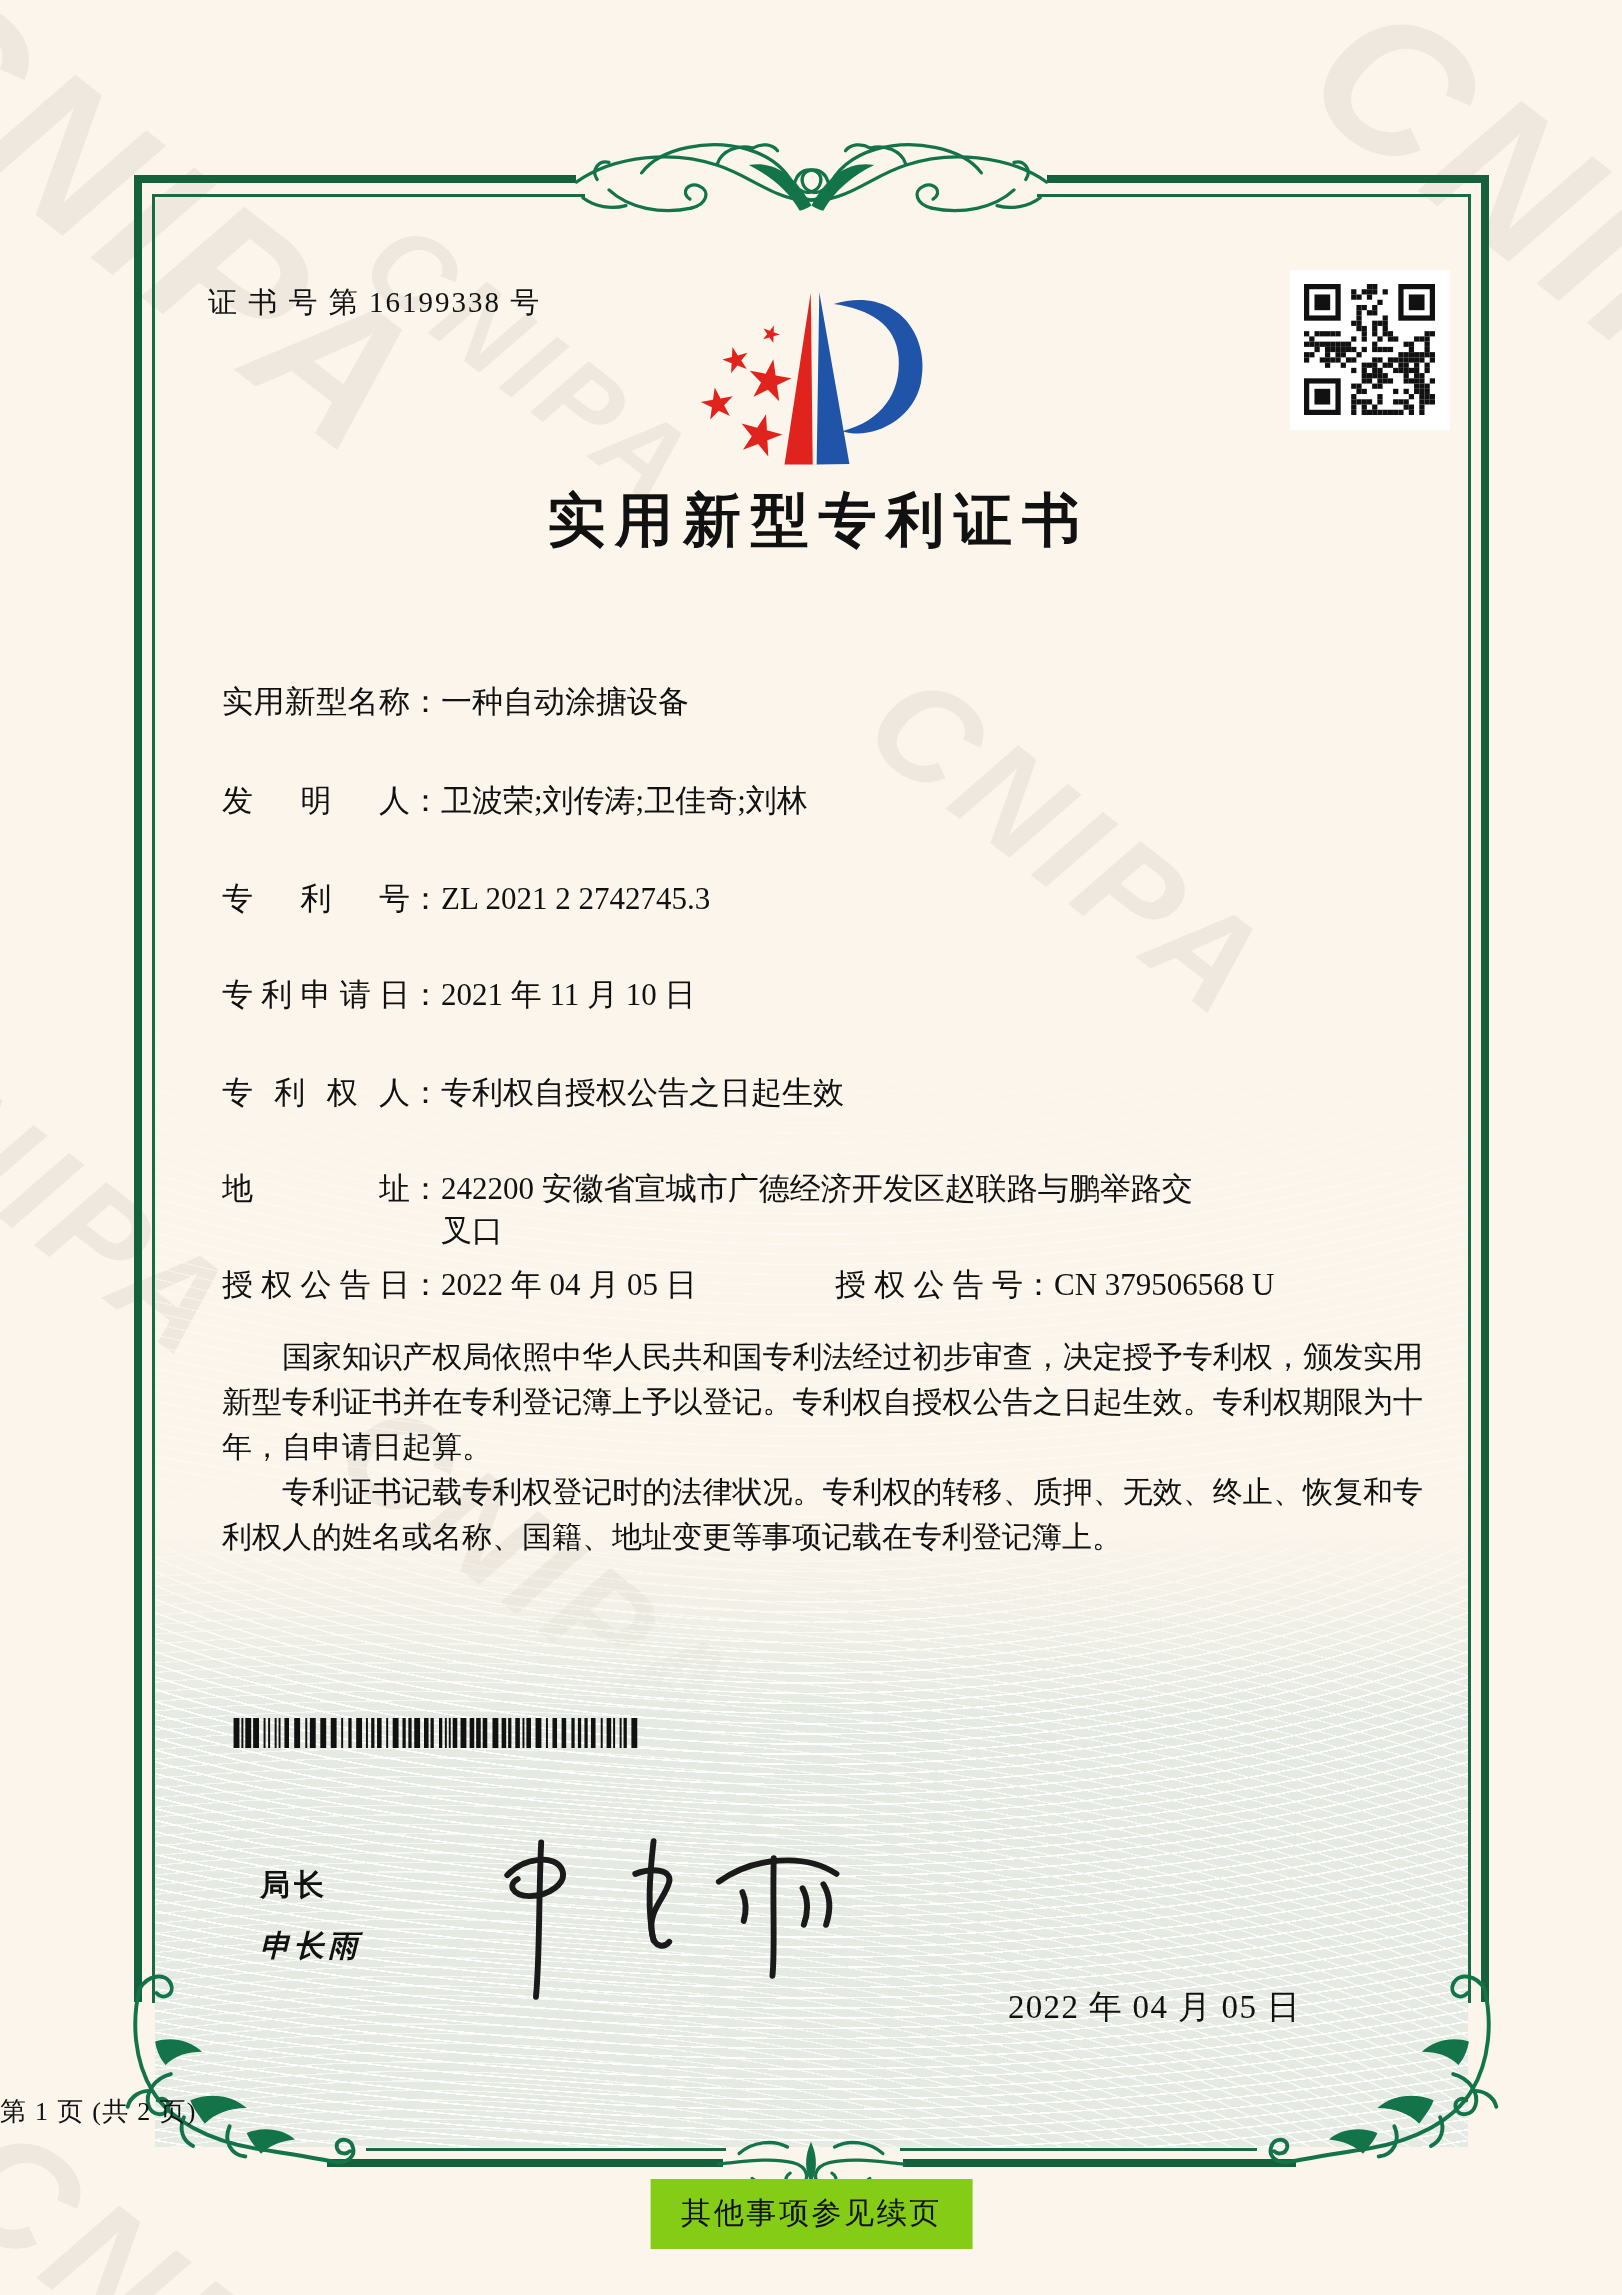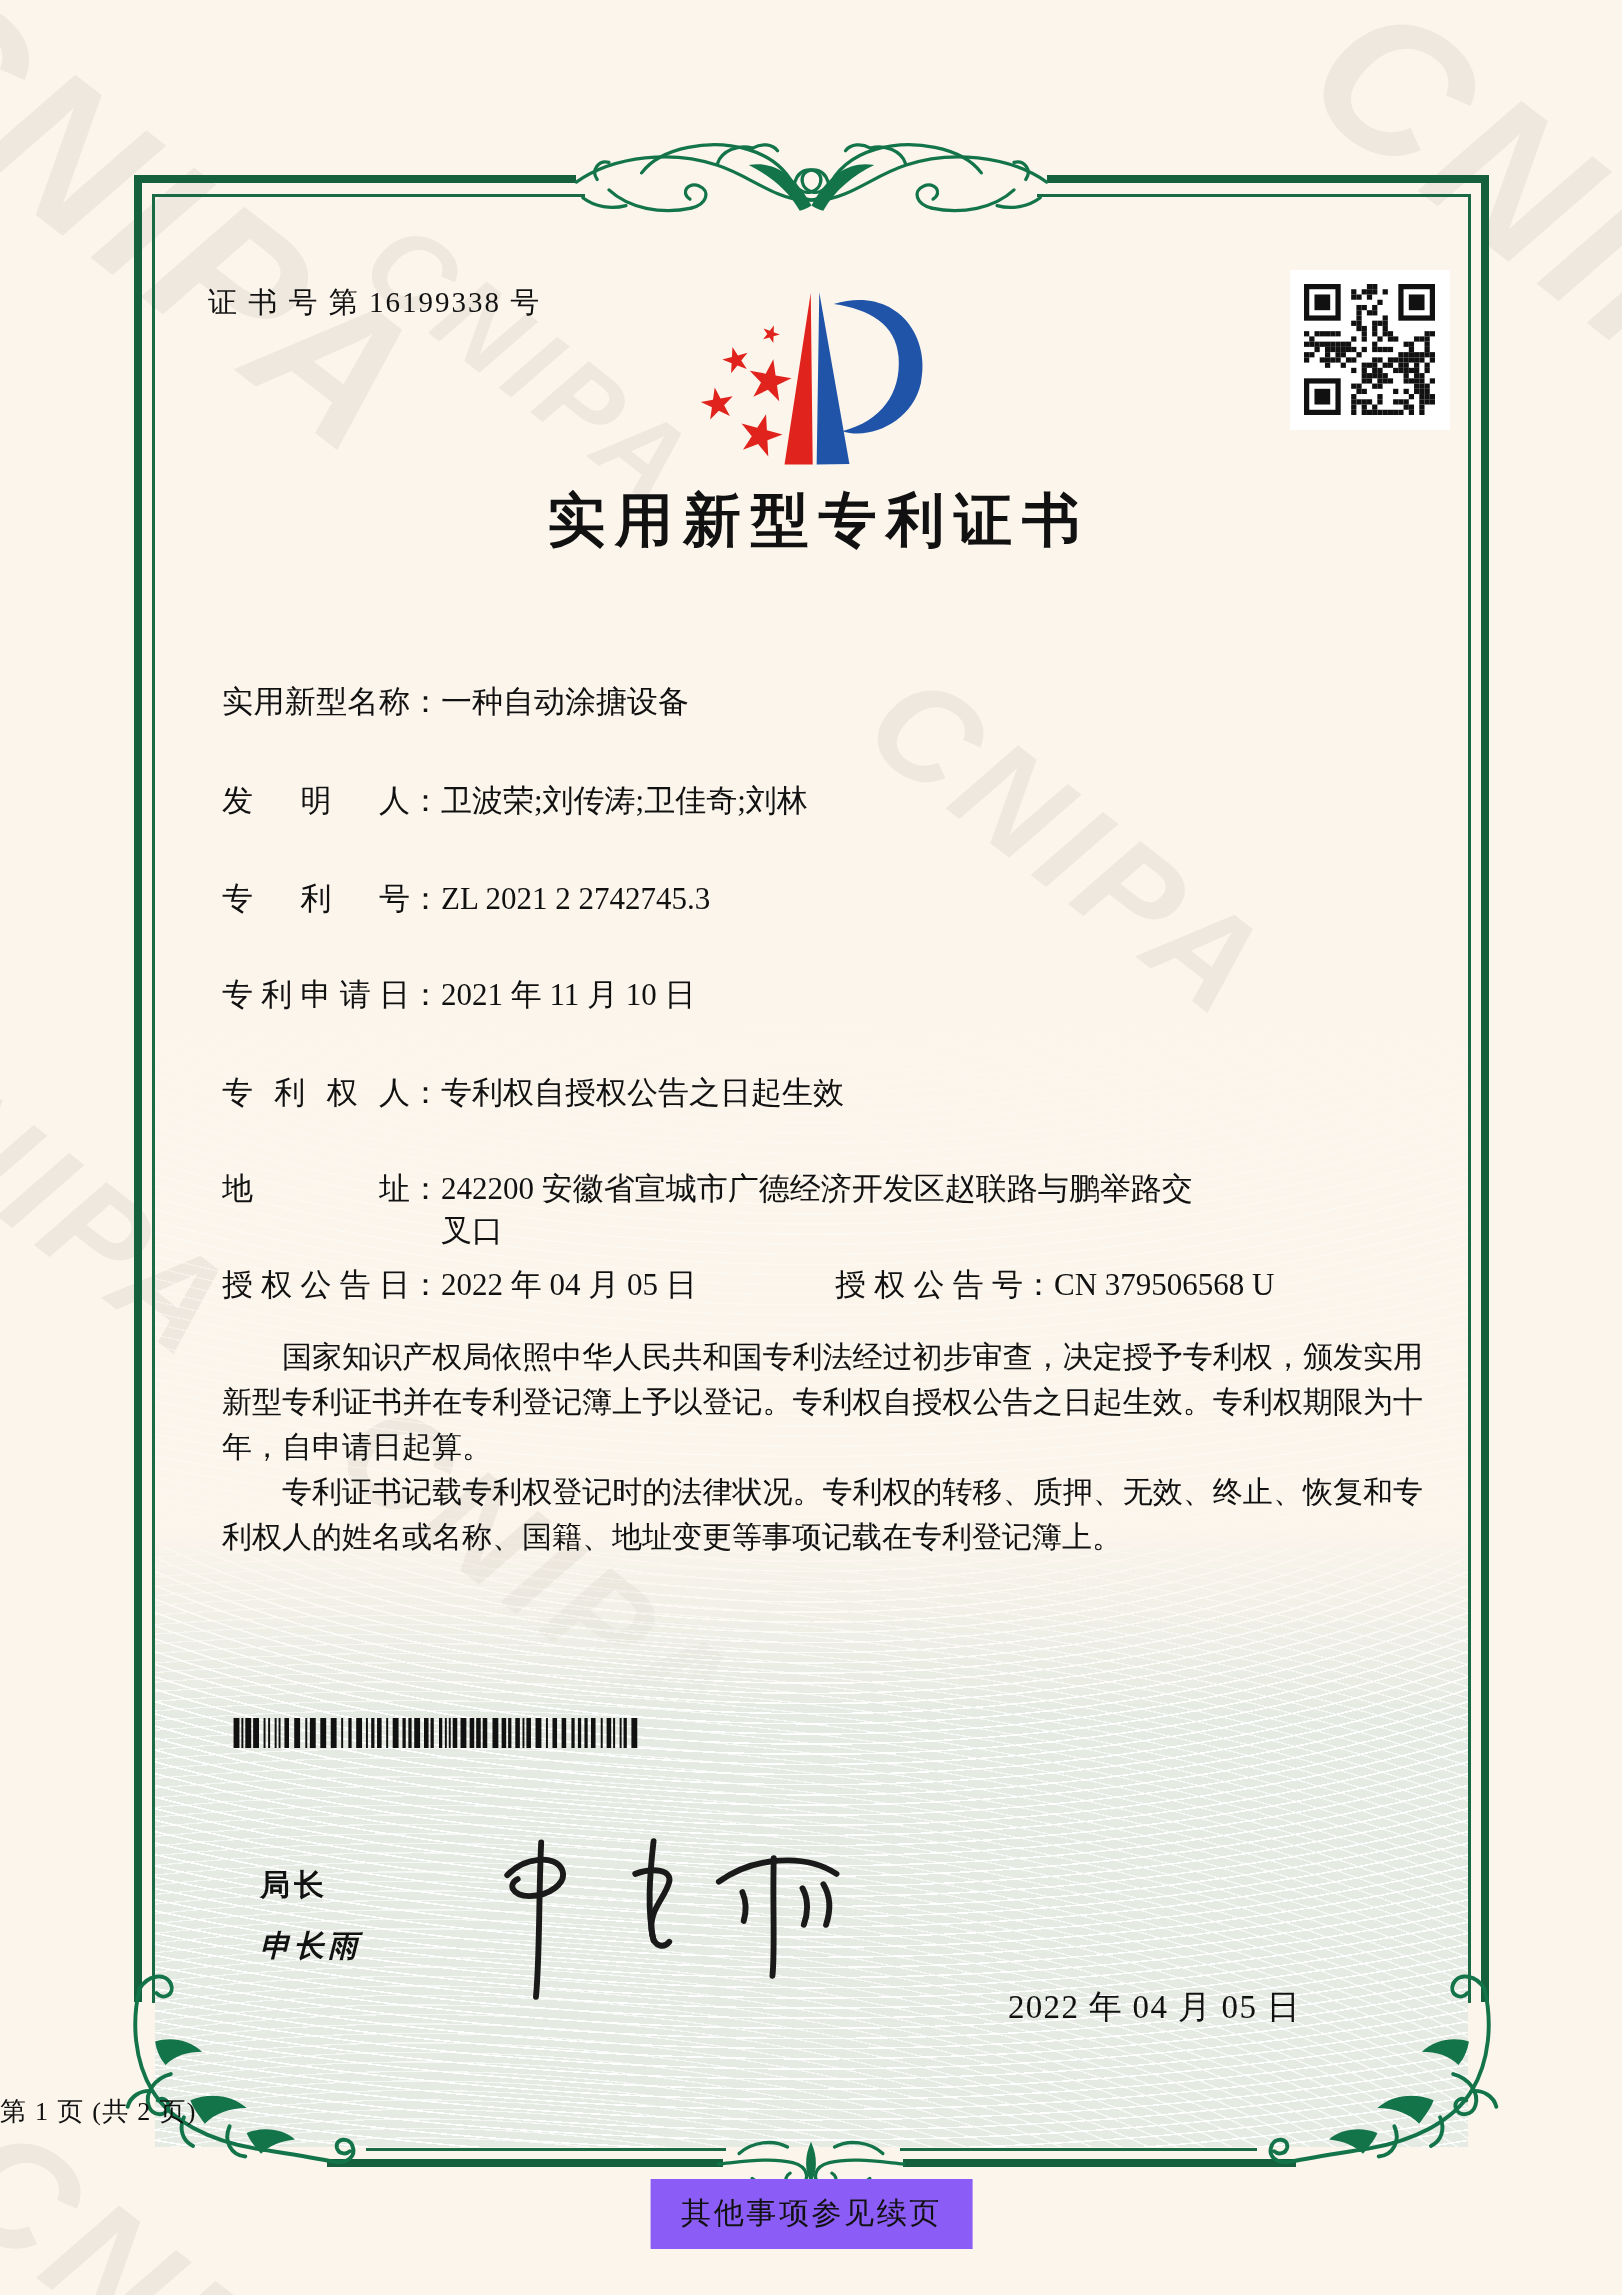--- a/index.html
+++ b/index.html
@@ -43,21 +43,21 @@
   .body-text{position:absolute;left:222px;top:1334px;width:1201px;font-size:30px;line-height:45px;
              text-align:justify;}
   .body-text p{margin:0;text-indent:60px;}
   .barcode{position:absolute;left:233px;top:1718px;width:412px;height:30px;}
   .signer{position:absolute;left:260px;font-size:30px;font-weight:bold;
           font-family:"Liberation Sans","DejaVu Sans",sans-serif;letter-spacing:3.9px;}
   .sig{position:absolute;left:478px;top:1819px;}
   .issue-date{position:absolute;left:1008px;top:1985px;font-size:33px;letter-spacing:1.3px;}
   .page-info{position:absolute;left:0;right:0;top:2094px;text-align:left;font-size:26px;letter-spacing:1.3px;}
   .footer-note{position:absolute;left:50%;top:2179px;transform:translateX(-50%);
-               background:#8b5cf6;padding:14.4px 31px;font-size:30px;letter-spacing:2.6px;z-index:5;}
+               background:#84cc16;padding:14.4px 31px;font-size:30px;letter-spacing:2.6px;z-index:5;}
 </style>
 </head>
 <body>
 
 <div class="page">
 
   <div class="wm" style="left:-39px;top:-72px;font-size:196px;">CNIPA</div>
   <div class="wm" style="left:1407px;top:-46px;font-size:196px;">CNIPA</div>
   <div class="wm" style="left:419px;top:196px;font-size:111px;">CNIPA</div>
   <div class="wm" style="left:936px;top:641px;font-size:137px;">CNIPA</div>

